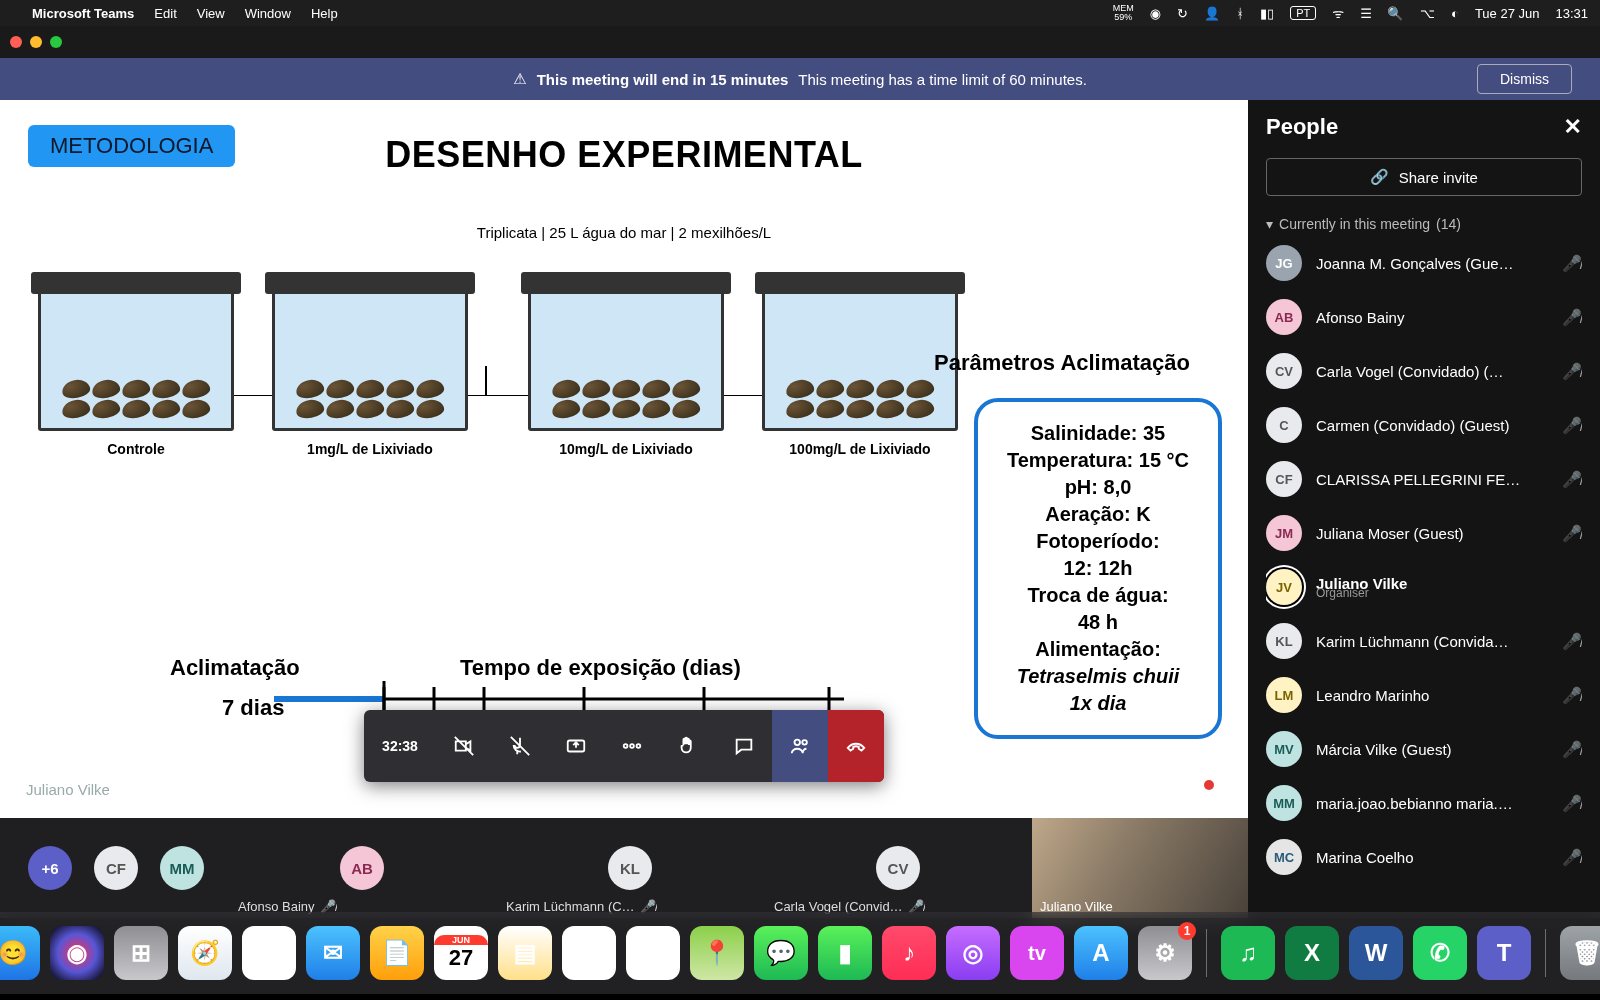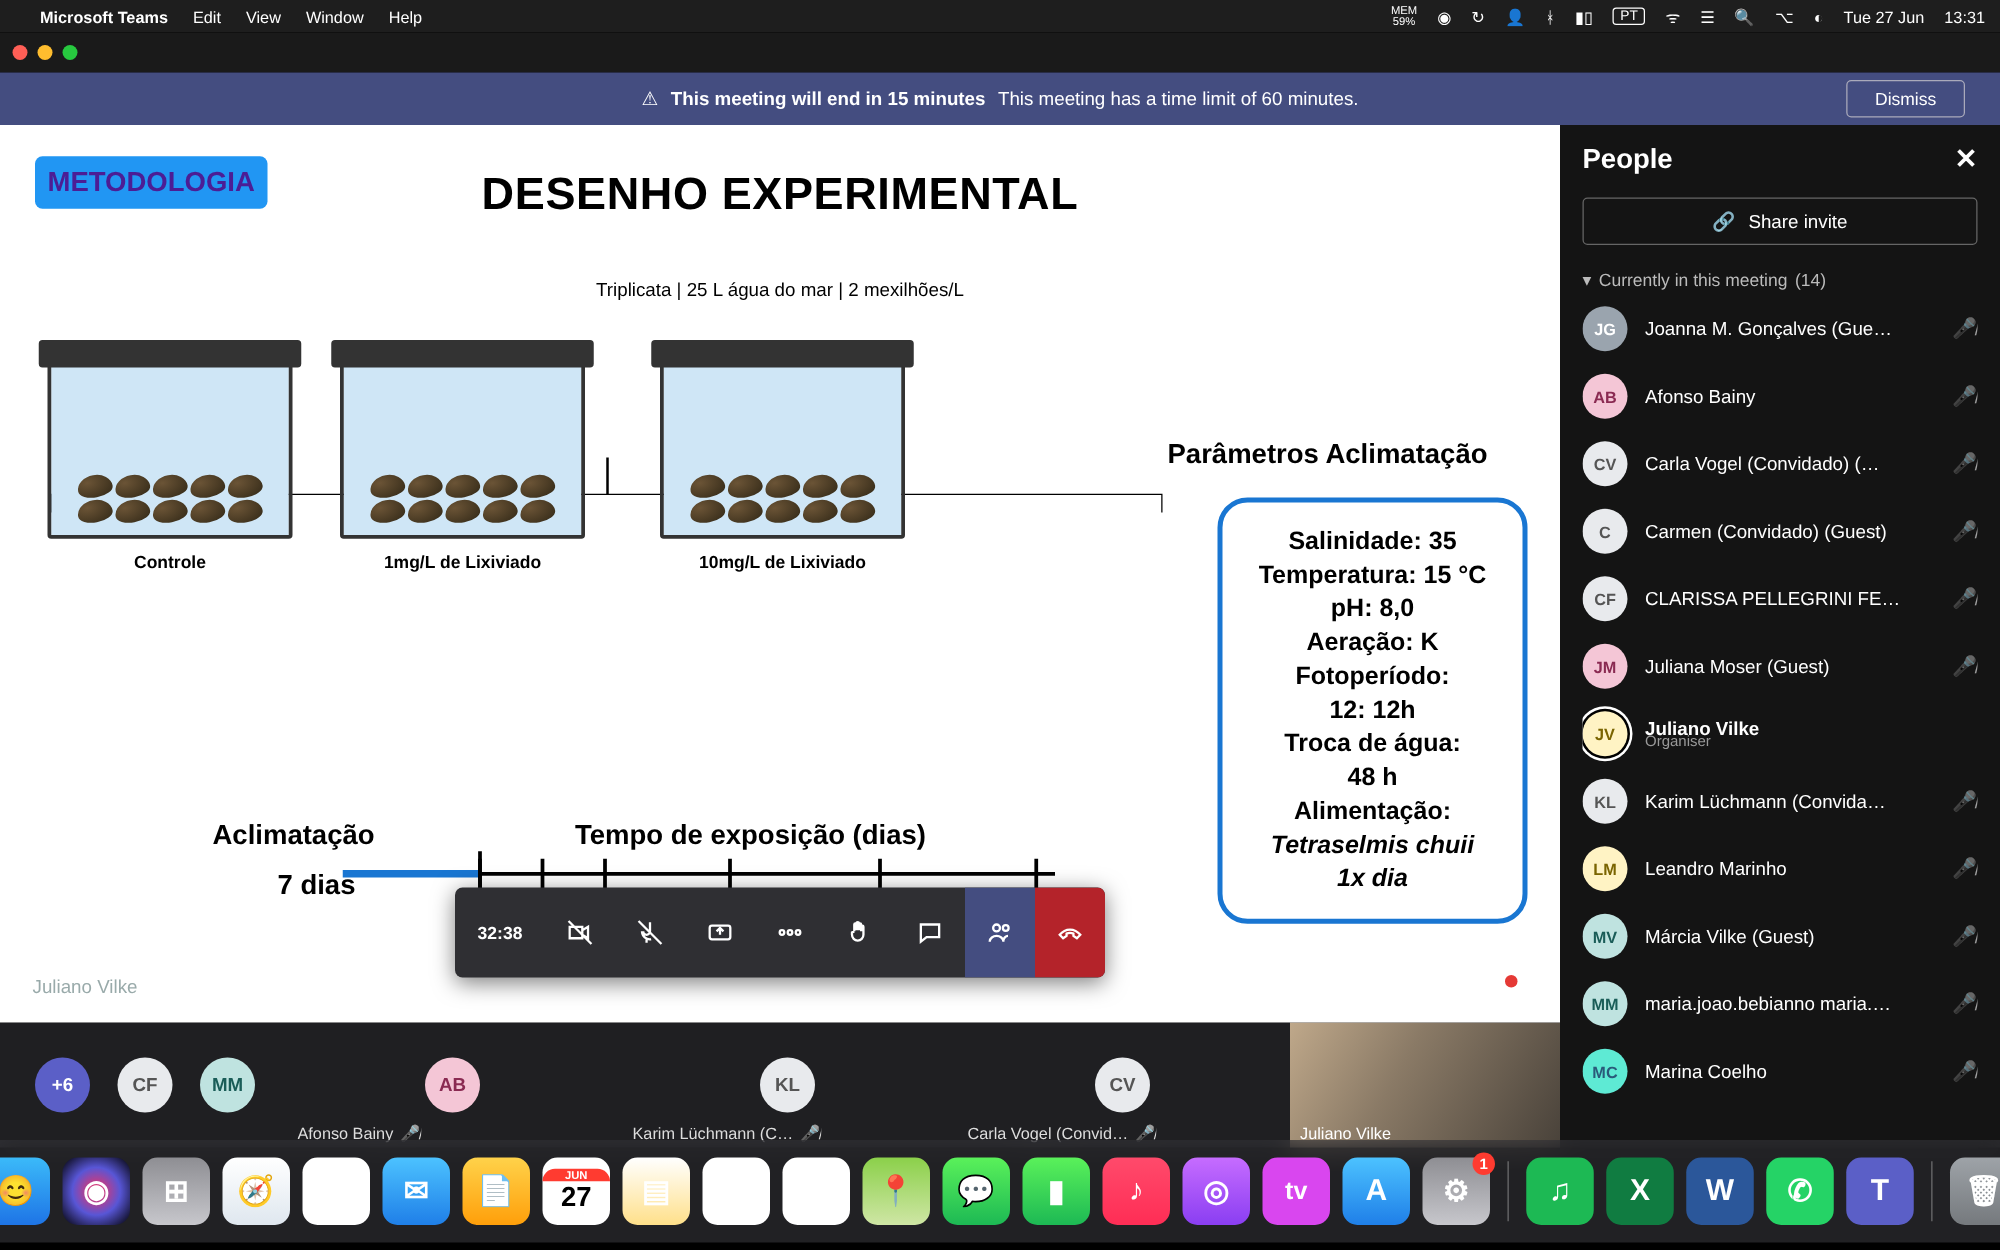--- a/index.html
+++ b/index.html
@@ -17,21 +17,21 @@
   .dot.r{background:#ff5f56}.dot.y{background:#ffbd2e}.dot.g{background:#27c93f}
   
   .banner{background:#444d80;height:42px;display:flex;align-items:center;justify-content:center;color:#fff;gap:10px;font-size:15px;position:relative}
   .banner .b1{font-weight:600}
   .dismiss{position:absolute;right:28px;top:6px;border:1px solid #aab;color:#fff;background:transparent;border-radius:4px;padding:6px 22px;font-size:14px;cursor:pointer}
   
   .body{display:flex;height:818px}
   
   .share-wrap{flex:1;display:flex;flex-direction:column;background:#000}
   .slide{background:#fff;color:#000;flex:1;margin:0;position:relative;overflow:hidden}
-  .tag{position:absolute;left:28px;top:25px;background:#2196f3;color:#4c1d95;padding:8px 10px;border-radius:6px;font-size:22px;font-weight:700}
+  .tag{position:absolute;left:28px;top:25px;background:#2196f3;color:#0f172a;padding:8px 22px;border-radius:6px;font-size:22px;font-weight:400}
   .slide h1{text-align:center;margin:34px 0 0;font-size:36px;font-weight:800;letter-spacing:.5px}
   .trip{font-size:15px;text-align:center;margin-top:48px}
   
   .tanks{display:flex;justify-content:flex-start;gap:38px;margin:44px 0 0 38px}
   .tank-col{display:flex;flex-direction:column;align-items:center;gap:10px}
   .tank-col.gap{margin-left:22px}
   .tank{width:190px;height:140px;background:linear-gradient(#cfe6f6 ,#cfe6f6 );position:relative;border:3px solid #333;border-radius:3px}
   .lid{position:absolute;top:-16px;left:-10px;right:-10px;height:22px;background:#333;border-radius:3px}
   .mussels{position:absolute;bottom:10px;left:10px;right:10px;height:55px;display:flex;flex-wrap:wrap;align-content:flex-end;justify-content:center;gap:2px}
   .mussel{width:28px;height:18px;background:radial-gradient(ellipse at 30% 30%, #6b5436 0%, #3d311d 80%);border-radius:50% 50% 50% 50%/60% 60% 40% 40%;transform:rotate(-10deg)}
@@ -189,20 +189,38 @@
                   <span class="mussel"></span>
                   <span class="mussel"></span>
                   <span class="mussel"></span>
                   <span class="mussel"></span>
                   <span class="mussel"></span>
                   <span class="mussel"></span>
                   <span class="mussel"></span>
                 </div>
               </div>
               <div class="tank-lbl">10mg/L de Lixiviado</div>
+            </div>
+            <div class="tank-col">
+              <div class="tank">
+                <div class="lid"></div>
+                <div class="mussels">
+                  <span class="mussel"></span>
+                  <span class="mussel"></span>
+                  <span class="mussel"></span>
+                  <span class="mussel"></span>
+                  <span class="mussel"></span>
+                  <span class="mussel"></span>
+                  <span class="mussel"></span>
+                  <span class="mussel"></span>
+                  <span class="mussel"></span>
+                  <span class="mussel"></span>
+                </div>
+              </div>
+              <div class="tank-lbl">100mg/L de Lixiviado</div>
             </div>
           </div>
 
         <div class="timeline">
           <div class="acl">Aclimatação</div>
           <div class="dias7">7 dias</div>
           <div class="title2">Tempo de exposição (dias)</div>
           <svg class="tl-svg" width="580" height="80">
             <line x1="0" y1="20" x2="110" y2="20" stroke="#1976d2" stroke-width="6"></line>
             <line x1="110" y1="2" x2="110" y2="38" stroke="#000" stroke-width="3"></line>
@@ -415,21 +433,21 @@
             <span style="opacity: 0.6;">🎤̸</span>
           </div>
           <div class="prow">
             <span class="avatar" style="background: rgb(191, 227, 224); color: rgb(26, 93, 88); width: 36px; height: 36px; font-size: 13px;">MM</span>
             <div style="flex: 1 1 0%; overflow: hidden;">
               <div class="pname">maria.joao.bebianno maria.…</div>
             </div>
             <span style="opacity: 0.6;">🎤̸</span>
           </div>
           <div class="prow">
-            <span class="avatar" style="background: #5eead4; color: rgb(42, 90, 122); width: 36px; height: 36px; font-size: 13px;">MC</span>
+            <span class="avatar" style="background: #e5e5e5; color: rgb(42, 90, 122); width: 36px; height: 36px; font-size: 13px;">MC</span>
             <div style="flex: 1 1 0%; overflow: hidden;">
               <div class="pname">Marina Coelho</div>
             </div>
             <span style="opacity: 0.6;">🎤̸</span>
           </div>
         </div>
     </div>
   </div>
 </div>
 

